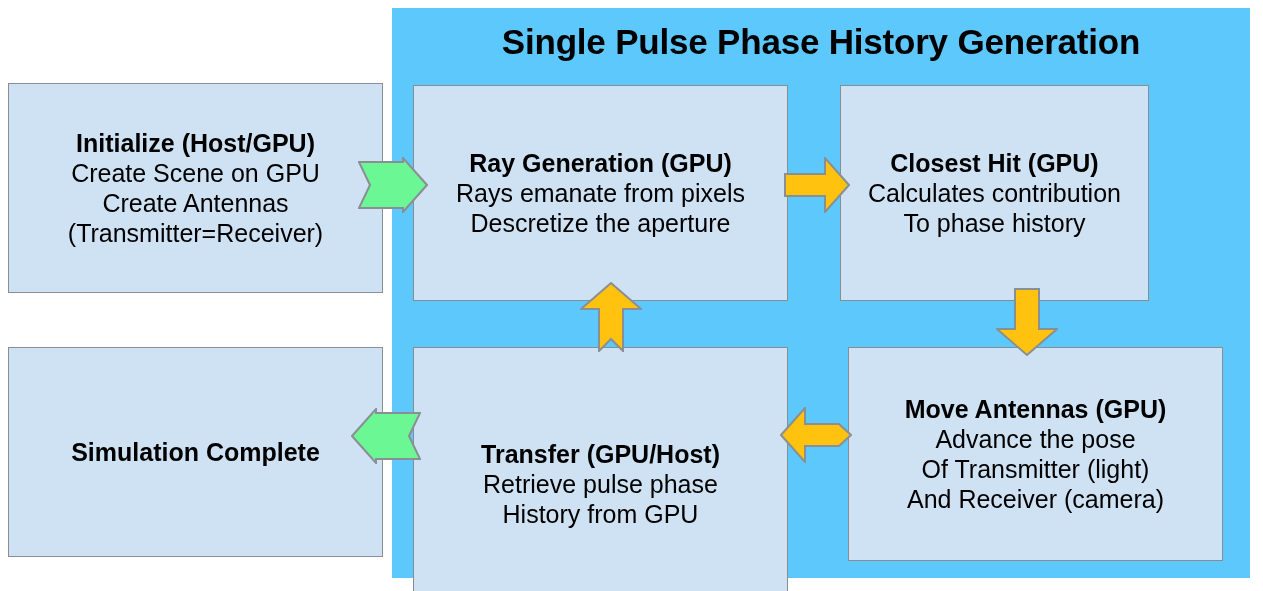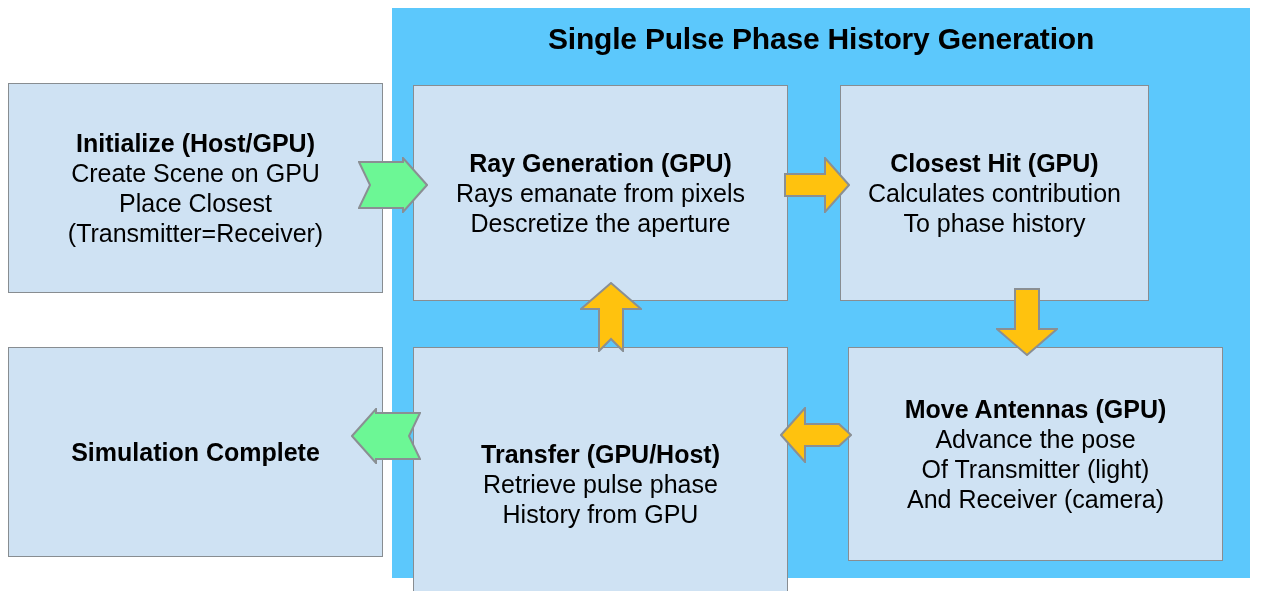--- a/index.html
+++ b/index.html
@@ -25,21 +25,21 @@
     background: #5cc8fc;
     box-sizing: border-box;
   }
 
   #panel-title {
     position: absolute;
     left: 0;
     top: 14px;
     width: 858px;
     text-align: center;
-    font-size: 30px;
+    font-size: 35px;
     font-weight: bold;
     color: #000000;
     letter-spacing: -0.2px;
     white-space: nowrap;
   }
 
   
   .box {
     position: absolute;
     background: #cfe2f3;
@@ -81,21 +81,21 @@
   #arrow-move-to-xfer    { left: 780px; top: 407px; }
   #arrow-xfer-to-sim     { left: 351px; top: 408px; }
   #arrow-xfer-to-ray     { left: 580px; top: 282px; }
 </style>
 </head>
 <body>
 
 <div class="box" id="box-initialize">
   <div class="line head">Initialize (Host/GPU)</div>
   <div class="line">Create Scene on GPU</div>
-  <div class="line">Place Closest</div>
+  <div class="line">Create Antennas</div>
   <div class="line">(Transmitter=Receiver)</div>
 </div>
 
 <div class="box" id="box-simulation">
   <div class="line head">Simulation Complete</div>
 </div>
 
 <div id="gpu-panel">
   <div id="panel-title">Single Pulse Phase History Generation</div>
 </div>

